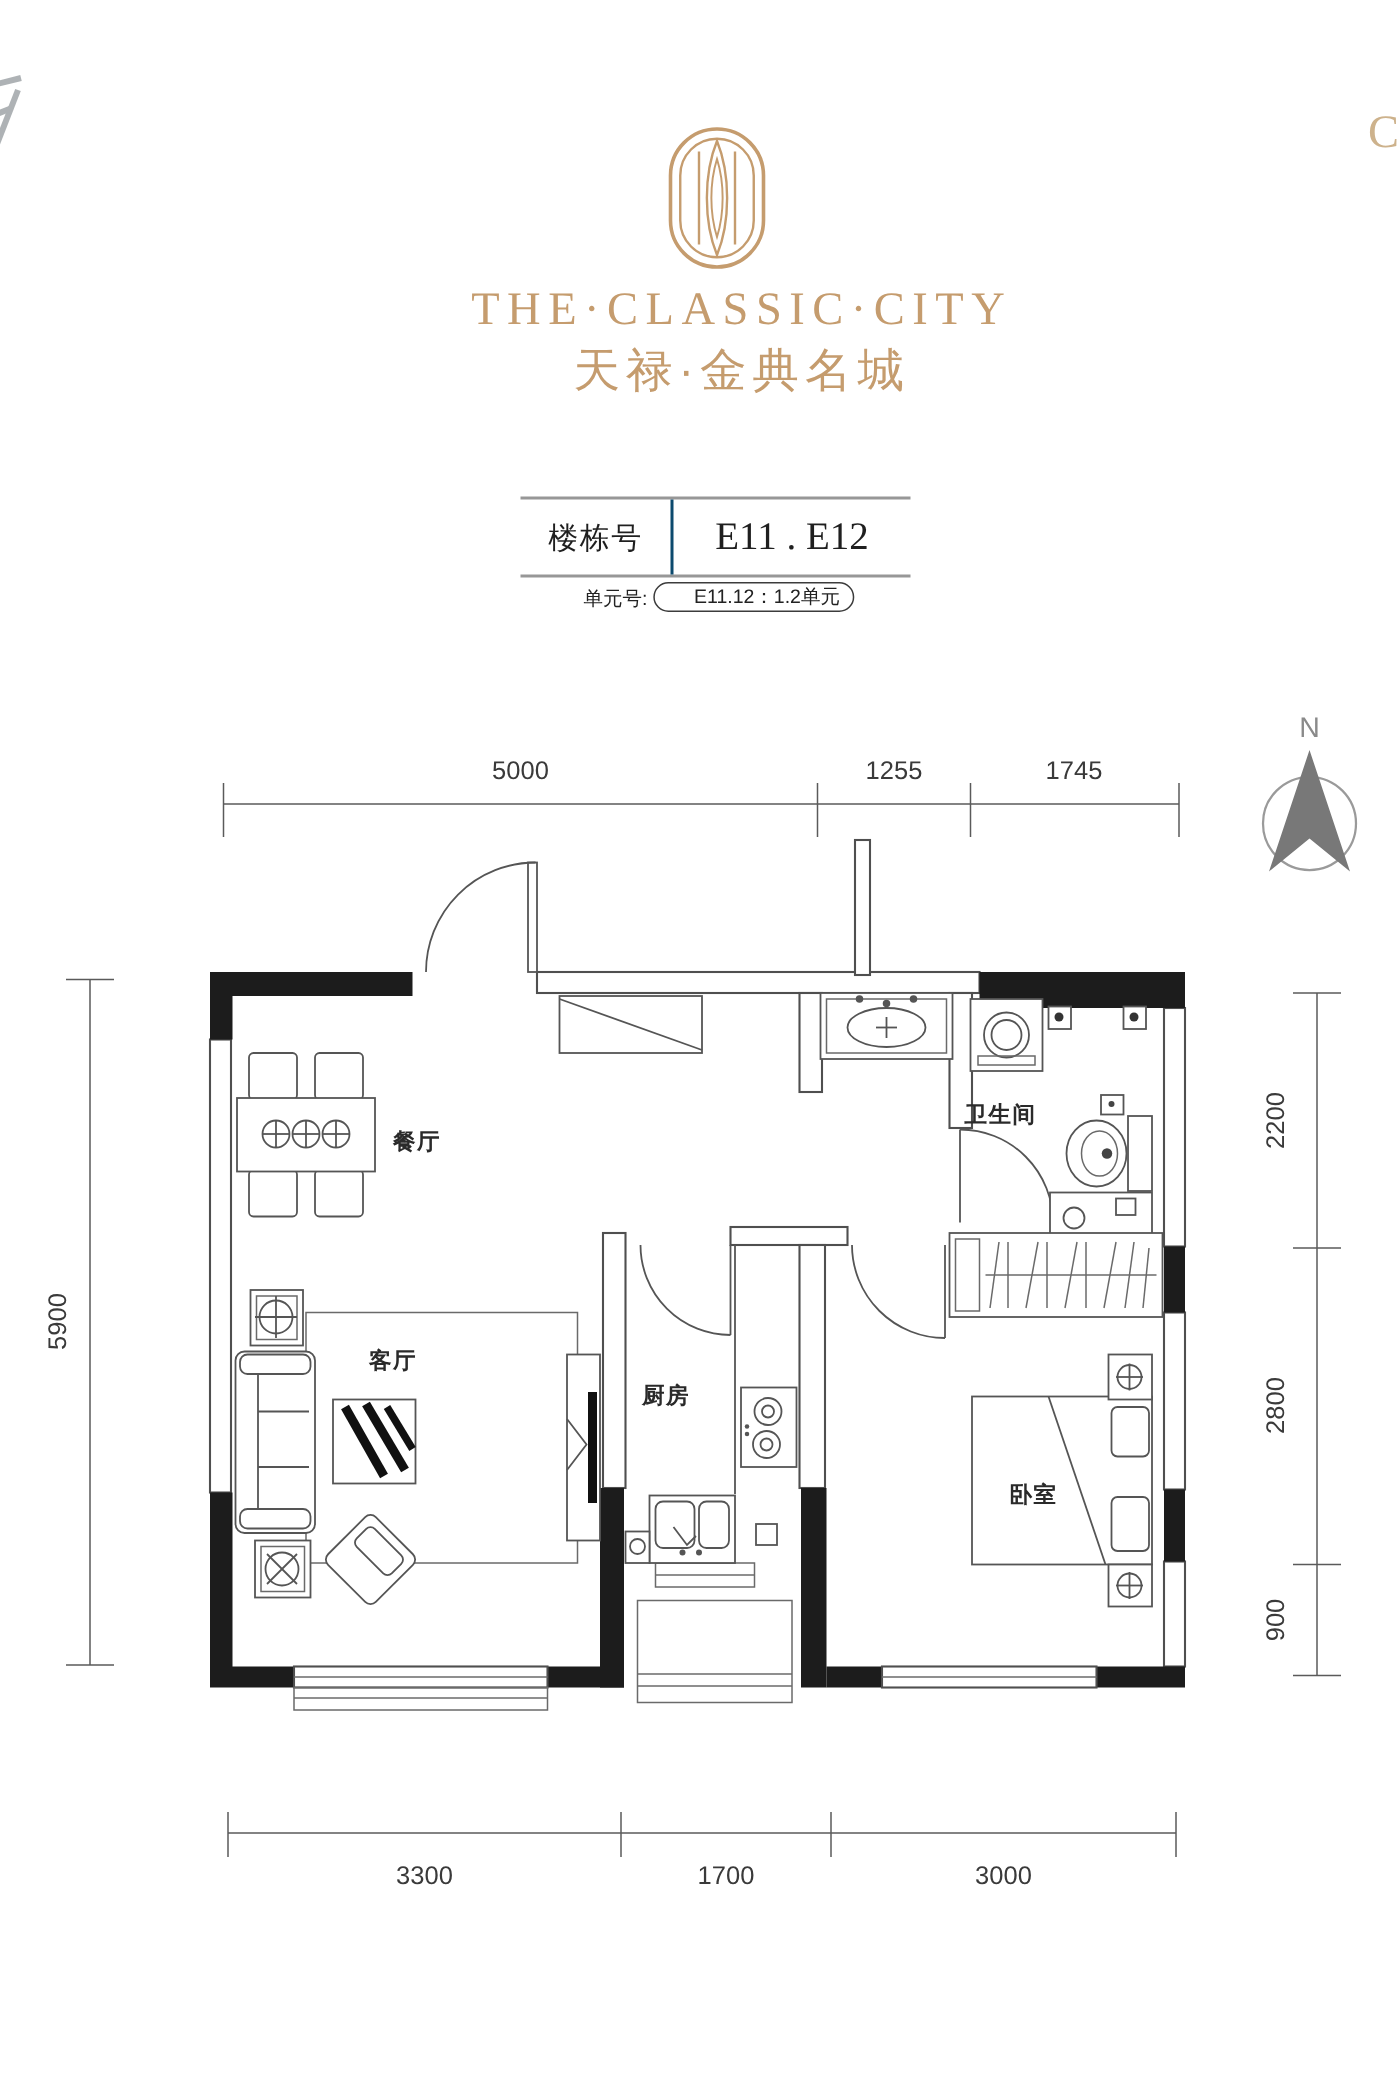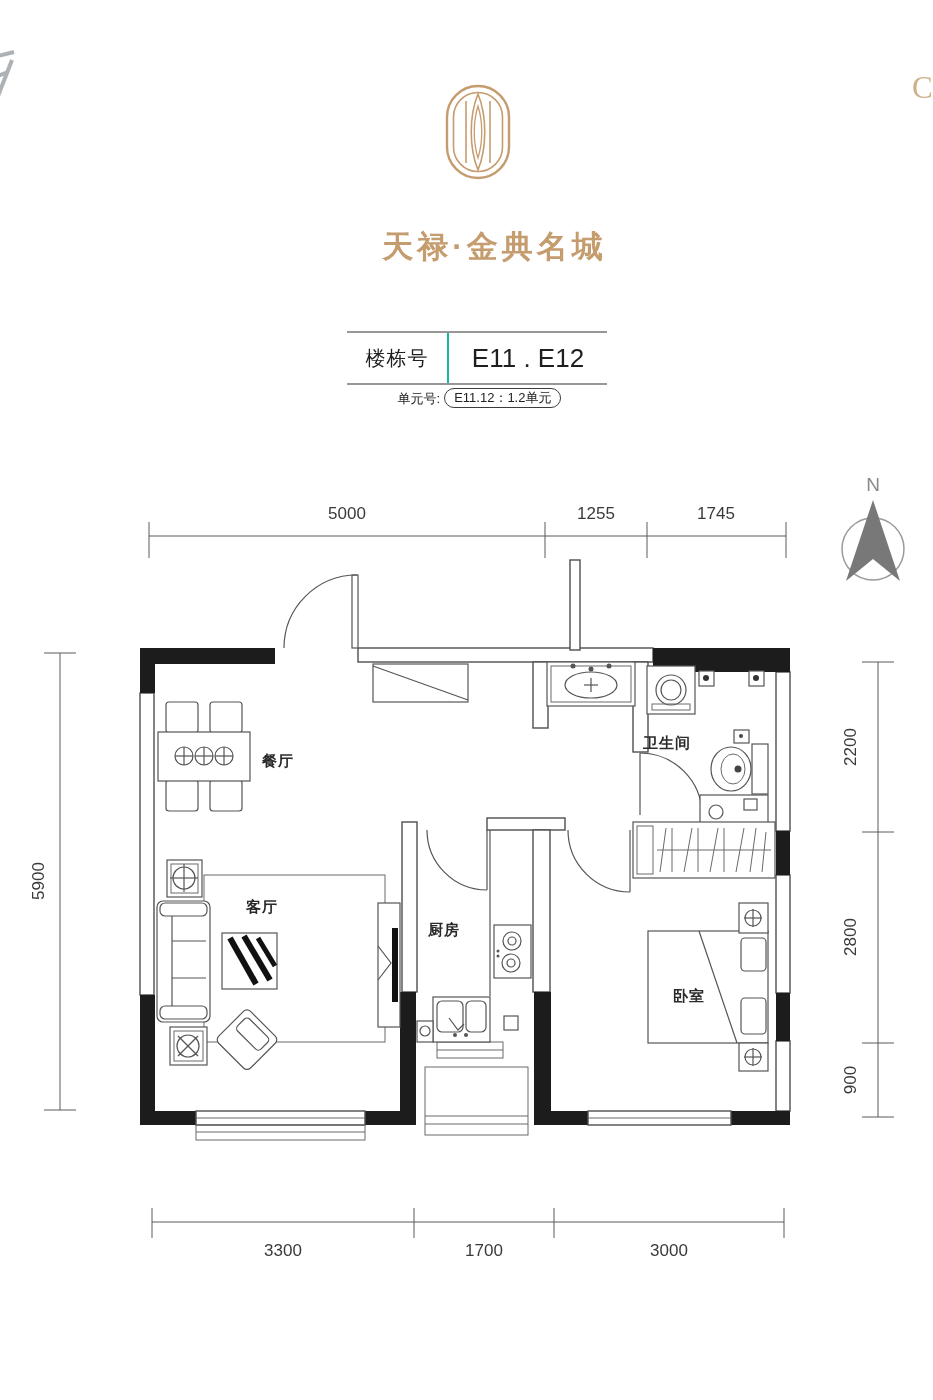--- a/index.html
+++ b/index.html
@@ -4,29 +4,29 @@
 <style>
   html,body{margin:0;padding:0;background:#ffffff;}
   .page{position:relative;width:933px;height:1400px;background:#fff;overflow:hidden;
         font-family:"Liberation Sans",sans-serif;}
   
   .hdr-logo{position:absolute;left:445px;top:84px;width:66px;height:96px;}
   .hdr-en{position:absolute;left:calc(50% + 28px);top:188px;transform:translateX(-50%);
           white-space:nowrap;font-family:"Liberation Serif",serif;font-size:31px;
           letter-spacing:5px;color:#C59C6E;font-weight:400;}
   .hdr-cn{position:absolute;left:calc(50% + 28px);top:226px;transform:translateX(-50%);
-          white-space:nowrap;font-size:31px;font-weight:700;letter-spacing:4px;color:#C59C6E;}
+          white-space:nowrap;font-size:31px;font-weight:400;letter-spacing:4px;color:#C59C6E;}
   .bldg-table{position:absolute;left:347px;top:331px;width:260px;height:50px;
           border-top:2px solid #979797;border-bottom:2px solid #979797;display:flex;}
   .bldg-table .cell{display:flex;align-items:center;justify-content:center;color:#1f1f1f;}
   .bldg-table .label{width:100px;font-size:20px;letter-spacing:1px;}
-  .bldg-table .value{flex:1;font-size:26px;border-left:2px solid #14b8a6;}
+  .bldg-table .value{flex:1;font-size:26px;border-left:2px solid #0c4a6e;font-family:Liberation Serif, serif;}
   .unit-row{position:absolute;left:calc(50% + 13px);top:388px;transform:translateX(-50%);
           display:flex;align-items:flex-end;gap:4px;font-size:13px;color:#222;white-space:nowrap;}
-  .unit-row .pill{border:1.5px solid #3c3c3c;border-radius:10px;padding:0 9px 1px 9px;
+  .unit-row .pill{border:1.5px solid #3c3c3c;border-radius:10px;padding:0 9px 1px 26px;
           line-height:17px;font-size:13px;}
   
   .wm-c{position:absolute;left:912px;top:70px;font-family:"Liberation Serif",serif;
         font-size:31px;color:#CDB28C;}
   .wm-l{position:absolute;left:0;top:50px;}
   
   .plan{position:absolute;left:0;top:0;width:933px;height:1400px;}
   .plan text{font-family:"Liberation Sans",sans-serif;}
   .room-label{font-size:15px;font-weight:700;fill:#2a2a2a;letter-spacing:1px;}
   .dim-text{font-size:17px;fill:#3a3a3a;}
@@ -47,20 +47,21 @@
       <g fill="none" stroke="#C59C6E">
         <rect x="2" y="2" width="62" height="92" rx="31" stroke-width="2.4"></rect>
         <rect x="8.5" y="8.5" width="49" height="79" rx="24.5" stroke-width="1.6"></rect>
         <line x1="21" y1="17" x2="21" y2="79" stroke-width="1.6"></line>
         <line x1="45" y1="17" x2="45" y2="79" stroke-width="1.6"></line>
         <path d="M33 10 C42 32 42 64 33 86 C24 64 24 32 33 10 Z" stroke-width="1.6"></path>
         <path d="M33 22 C38 38 38 58 33 74 C28 58 28 38 33 22 Z" stroke-width="1.3"></path>
       </g>
     </svg>
   </div>
+  <div class="hdr-en">THE·CLASSIC·CITY</div>
   <div class="hdr-cn">天禄·金典名城</div>
 
   <div class="bldg-table">
     <div class="cell label">楼栋号</div>
     <div class="cell value">E11 . E12</div>
   </div>
   <div class="unit-row">
     <span>单元号:</span>
     <span class="pill">E11.12：1.2单元</span>
   </div>

